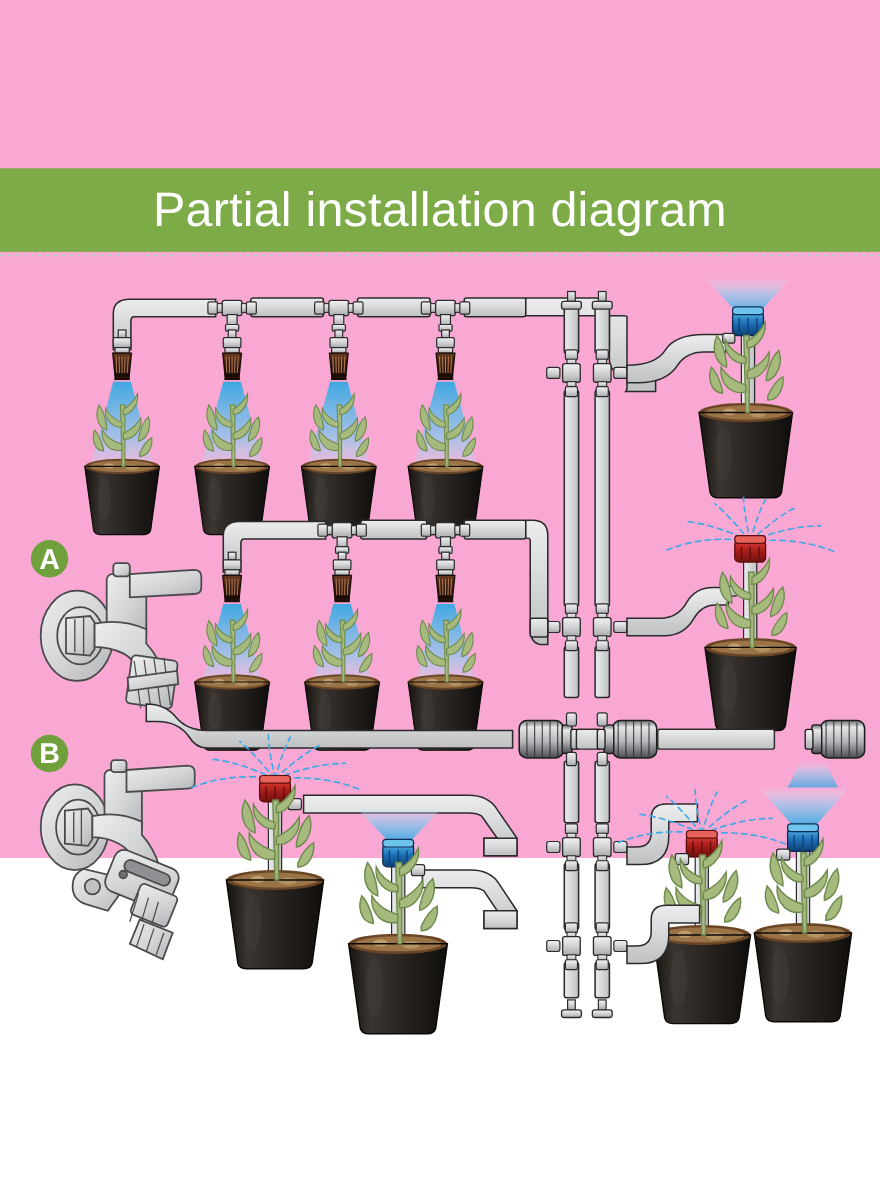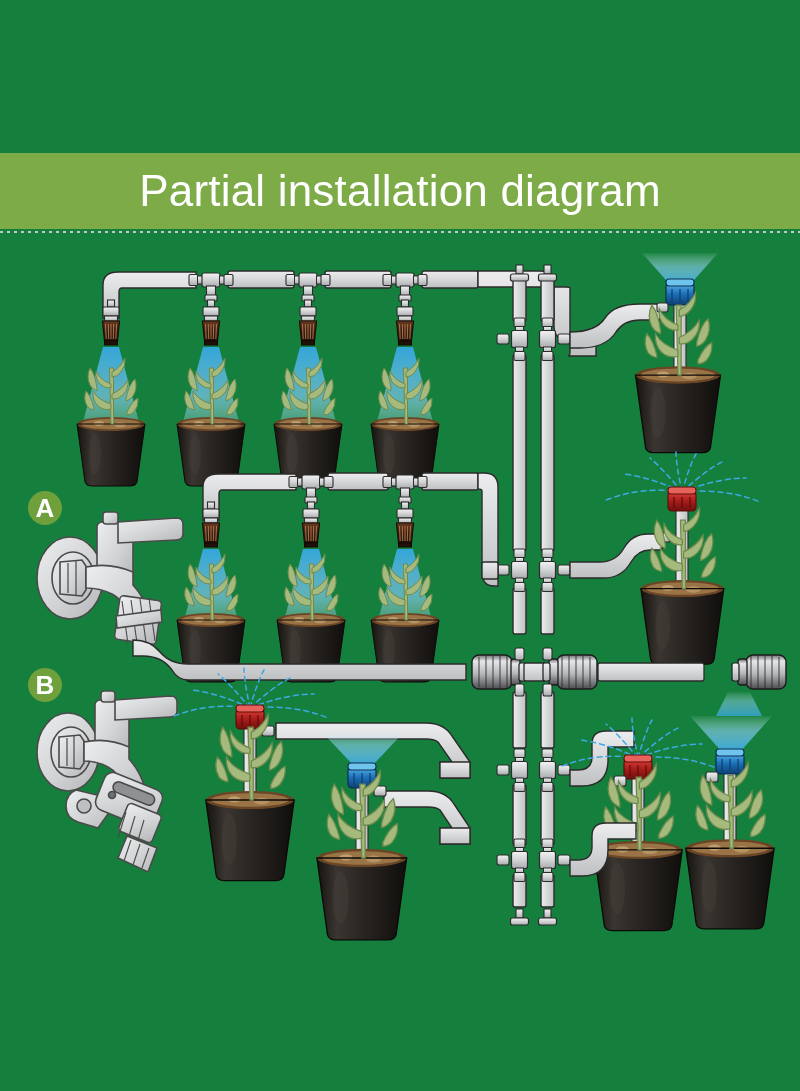--- a/index.html
+++ b/index.html
@@ -1,18 +1,18 @@
 <!DOCTYPE html>
 <html><head>
 <meta charset="utf-8">
 <style>
   html,body{margin:0;padding:0;background:#ffffff;}
   body{width:800px;height:1091px;position:relative;overflow:hidden;
        font-family:"Liberation Sans",sans-serif;}
-  #stage{position:absolute;left:0;top:0;width:800px;height:1091px;background:#15803d;}
+  #stage{position:absolute;left:0;top:0;width:800px;height:780px;background:#f9a8d4;}
   #banner{position:absolute;left:0;top:153px;width:800px;height:76px;
           display:flex;align-items:center;justify-content:center;}
   #banner .txt{color:#ffffff;font-size:44px;font-weight:400;letter-spacing:0.2px;
                font-family:"Liberation Sans",sans-serif;white-space:nowrap;}
   #dash{position:absolute;left:0;top:231px;width:800px;height:2px;
         background:repeating-linear-gradient(to right,#c8c8c8 0 3px,transparent 3px 7px);}
   svg.layer{position:absolute;left:0;top:0;width:800px;height:1091px;}
   .badge-lbl{font-family:"Liberation Sans",sans-serif;font-size:26px;font-weight:700;fill:#ffffff;}
 </style>
 </head>

